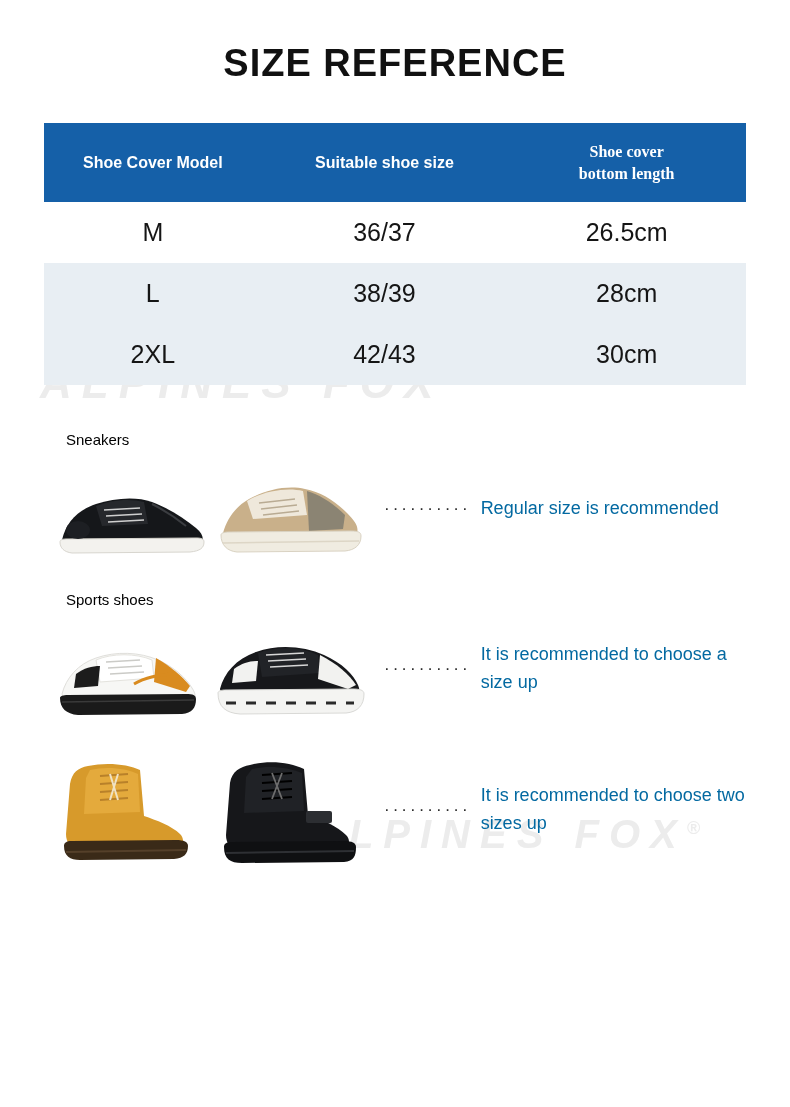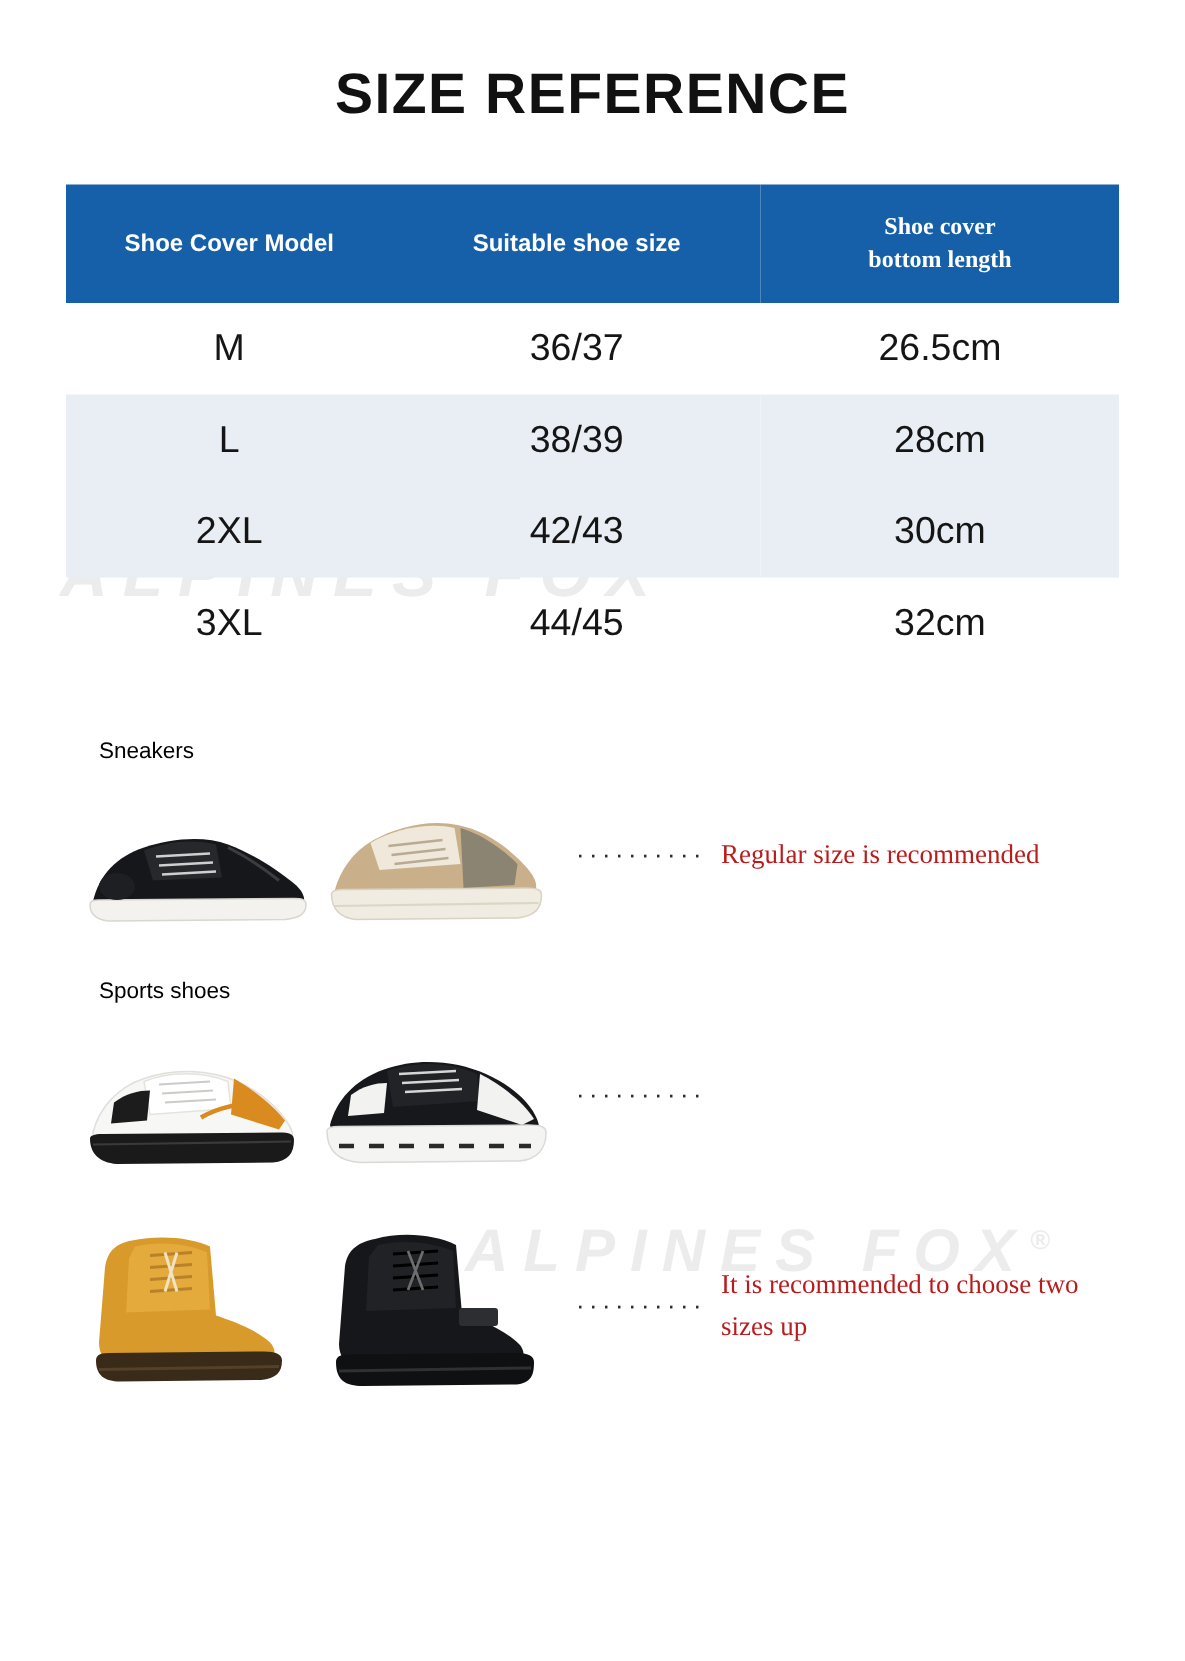--- a/index.html
+++ b/index.html
@@ -124,24 +124,23 @@
   .shoe-imgs svg { display: block; }
   .dots {
     font-size: 17px;
     letter-spacing: 3px;
     color: #2a2a2a;
     margin-right: 10px;
     white-space: nowrap;
   }
   .rec-text {
     font-size: 18px;
-    color: #b91c1c;
+    color: #0369a1;
     line-height: 1.55;
     max-width: 300px;
-    font-family: Liberation Serif, serif;
   }
   .note-wrap {
     display: flex;
     align-items: center;
     flex: 1;
   }
 </style>
 </head>
 <body>
 
@@ -178,25 +177,20 @@
     <tr class="alt">
       <td>L</td>
       <td>38/39</td>
       <td>28cm</td>
     </tr>
     <tr class="alt">
       <td>2XL</td>
       <td>42/43</td>
       <td>30cm</td>
     </tr>
-    <tr>
-      <td>3XL</td>
-      <td>44/45</td>
-      <td>32cm</td>
-    </tr>
   </tbody>
 </table>
 
 <div class="shoe-sections">
 
   <div class="shoe-row">
     <div class="shoe-label">Sneakers</div>
     <div class="shoe-body">
       <div class="shoe-imgs">
 
@@ -246,20 +240,21 @@
           <path d="M58 30 C78 23 102 24 118 32 L120 50 L62 54 Z" fill="#212327"></path>
           <path d="M66 32 L104 30 M68 38 L106 36 M70 44 L108 42" stroke="#d6d6d6" stroke-width="1.6" fill="none"></path>
           <path d="M120 32 C136 40 150 52 156 62 L148 66 L118 56 Z" fill="#f2f2f0"></path>
           <path d="M34 46 C42 40 50 38 58 38 L56 58 L32 60 Z" fill="#f2f2f0"></path>
           <path d="M18 70 C18 84 26 90 40 91 L146 90 C158 89 164 82 164 71 C164 67 160 66 152 66 L26 67 C21 67 18 68 18 70 Z" fill="#f4f4f2" stroke="#d9d9d6" stroke-width="1"></path>
           <path d="M26 80 L36 80 M46 80 L56 80 M66 80 L76 80 M86 80 L96 80 M106 80 L116 80 M126 80 L136 80 M146 80 L154 80" stroke="#2a2a2a" stroke-width="3"></path>
         </svg>
       </div>
       <div class="note-wrap">
         <span class="dots">··········</span>
+        <span class="rec-text">It is recommended to choose a size up</span>
       </div>
     </div>
   </div>
 
   <div class="shoe-row">
     <div class="shoe-body">
       <div class="shoe-imgs">
 
         <svg width="150" height="115" viewBox="0 0 150 115">
           <path d="M44 12 C62 8 84 10 96 16 L100 62 C112 66 128 72 136 80 C140 84 140 90 136 92 L34 94 C26 94 22 88 22 80 L26 30 C28 18 34 14 44 12 Z" fill="#d79a2b"></path>

